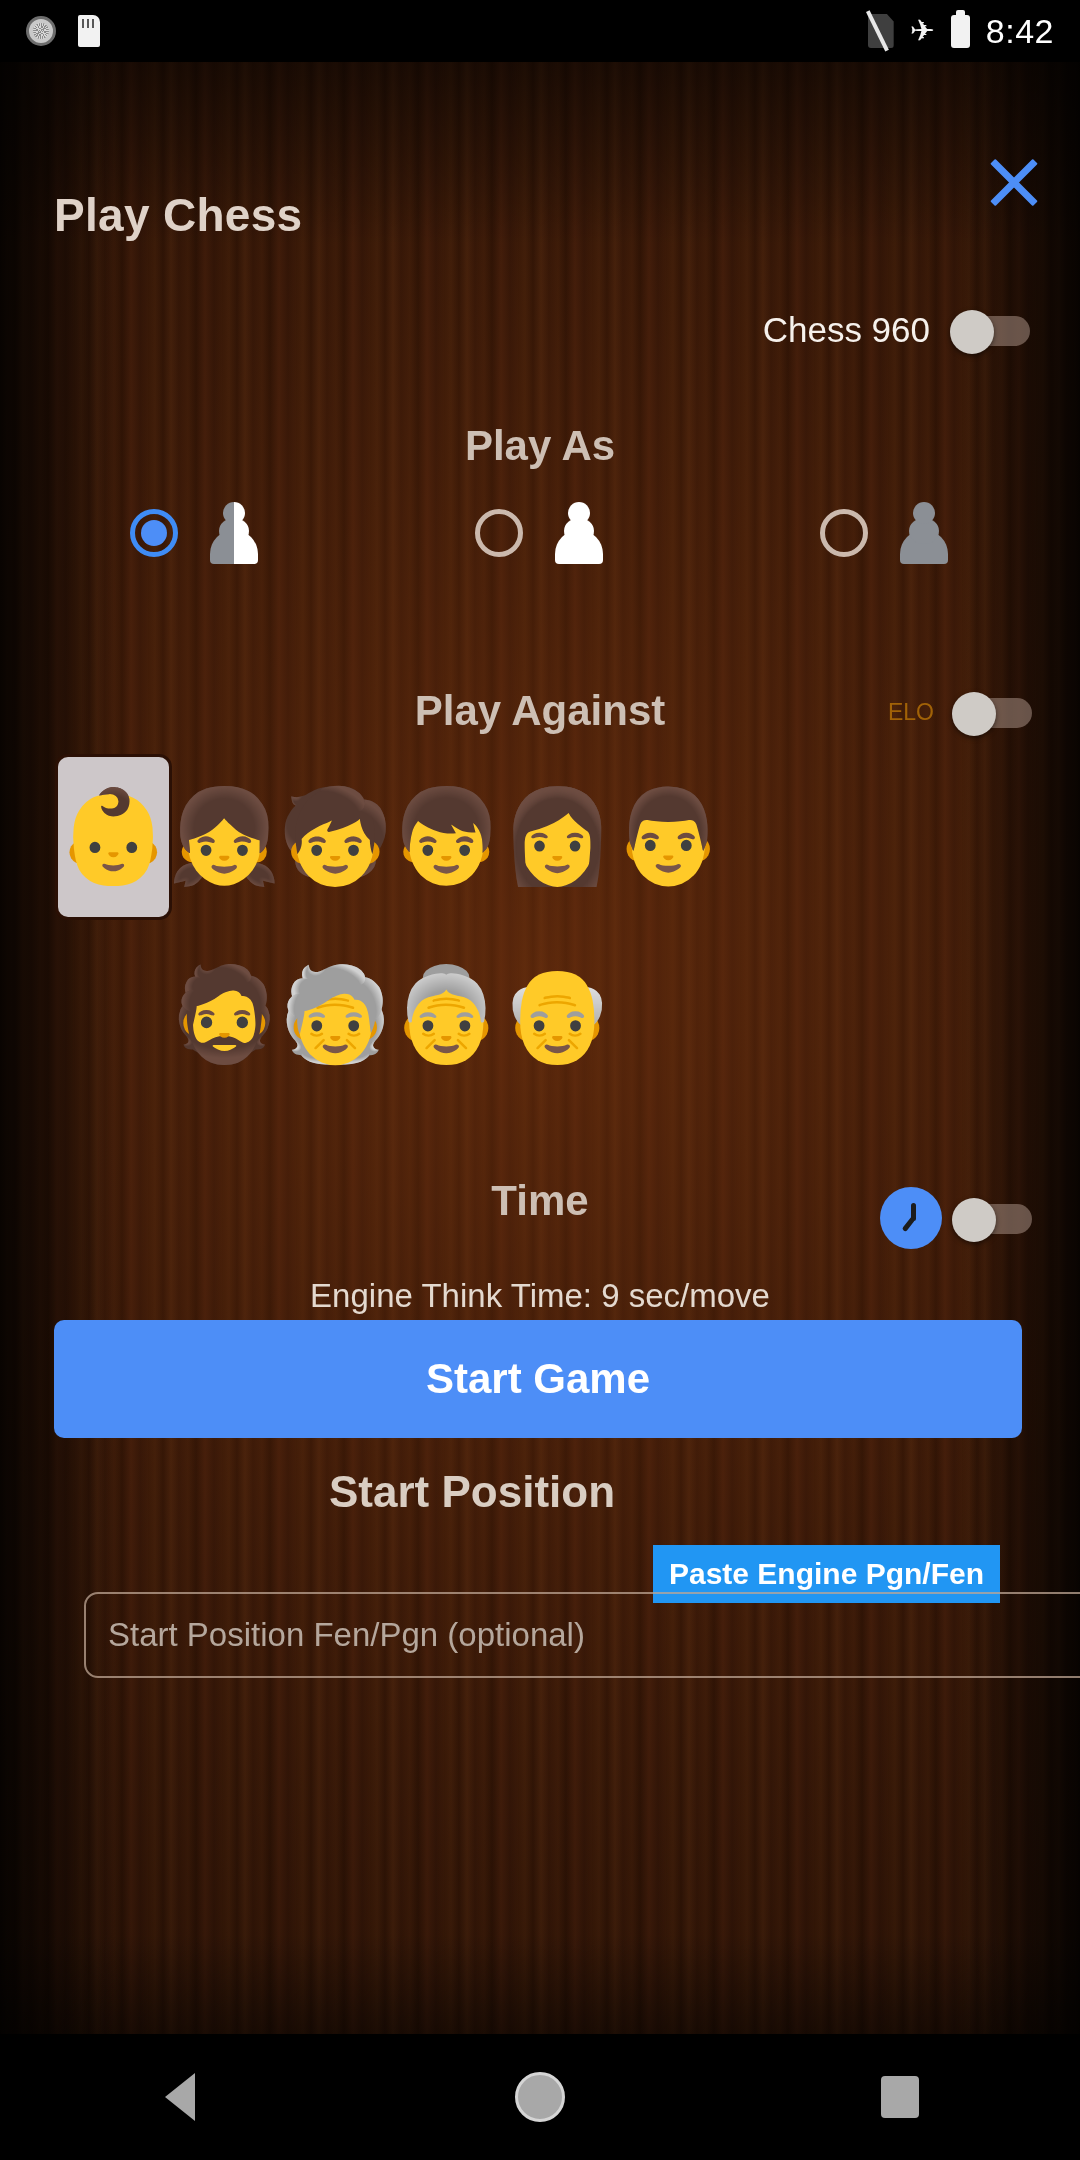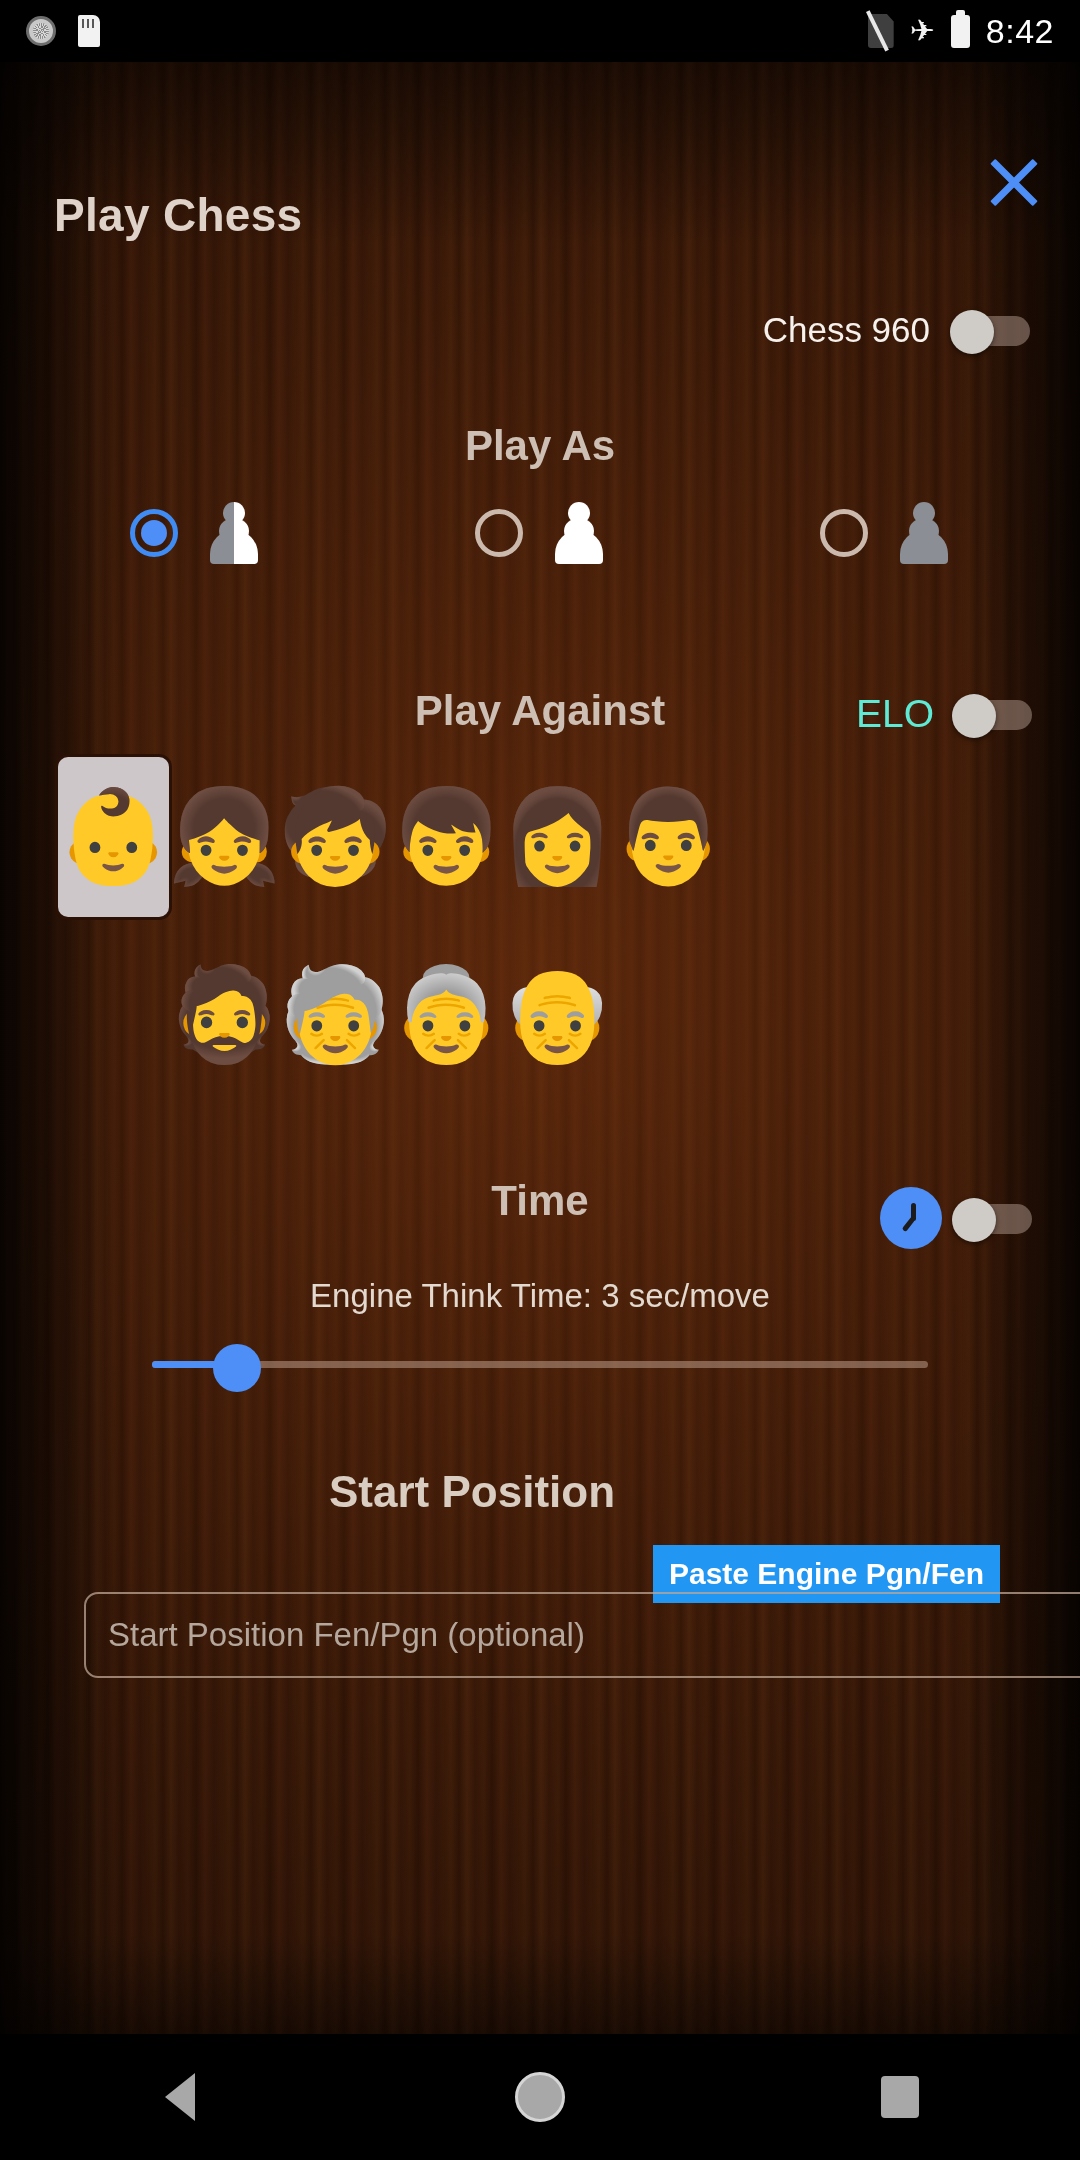--- a/index.html
+++ b/index.html
@@ -162,21 +162,21 @@
     background:linear-gradient(90deg,#8b8f95 0 50%,#ffffff 50% 100%);
   }
   .pag-title{
     position:absolute; left:0; width:1080px; text-align:center;
     font-size:42px; font-weight:bold; color:#cdbfb4;
   }
   .elo-wrap{
     position:absolute; right:48px; top:630px;
     display:flex; align-items:center; gap:18px;
   }
-  .elo-label{ font-size:39px; color:#5eead4; }
+  .elo-label{ font-size:23px; color:#a16207; }
 
   .avatars{
     position:absolute; top:695px; left:58px; width:970px;
   }
   .av-row{ display:flex; align-items:flex-start; }
   .av-row.r1 > * { margin-right:0; }
   .av-cell{
     width:111px; height:160px;
     display:flex; align-items:center; justify-content:center;
     cursor:pointer; border-radius:10px;
@@ -398,31 +398,32 @@
     </div>
 
     <div class="time-title">Time</div>
     <div class="time-ctrl">
       <div class="clock-icon"></div>
       <div class="toggle">
         <div class="track"></div>
           <div class="thumb"></div>
       </div>
     </div>
-    <div class="think-label">Engine Think Time: 3 sec/move</div>
+    <div class="think-label">Engine Think Time: 9 sec/move</div>
     <div class="slider">
       <div class="bar"></div>
       <div class="fill" id="slider-fill" style="width: 11%;"></div>
       <div class="knob" id="slider-knob" style="left: 11%;"></div>
     </div>
 
     <div class="sp-title">Start Position</div>
     <div class="paste-btn">Paste Engine Pgn/Fen</div>
     <input class="fen-input" type="text" placeholder="Start Position Fen/Pgn (optional)" style="">
 
+    <button class="start-btn">Start Game</button>
   </div>
 
   <div class="navbar">
     <div class="nav-item">
         <div class="nav-back"></div>
       </div>
     <div class="nav-item">
         <div class="nav-home"></div>
       </div>
     <div class="nav-item">

